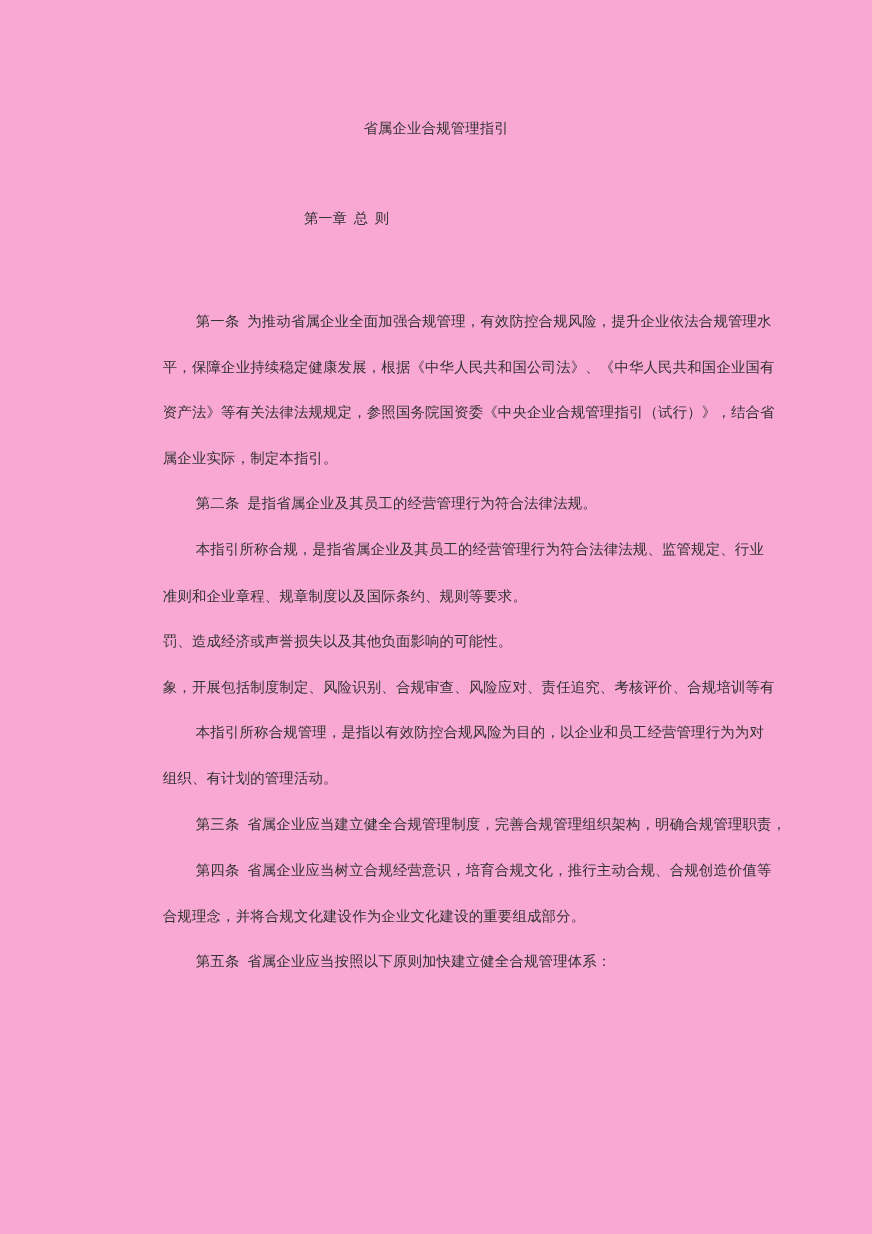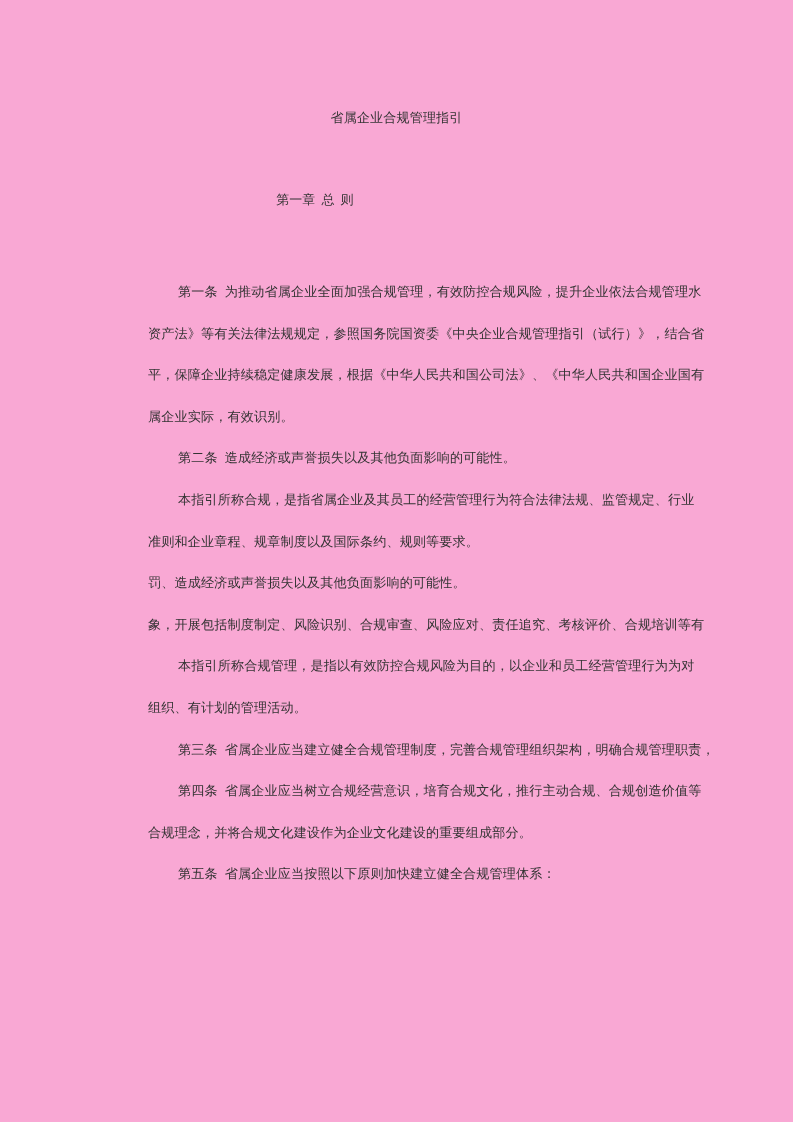--- a/index.html
+++ b/index.html
@@ -76,27 +76,27 @@
 <div class="page">
 
   <div class="doc-title">省属企业合规管理指引</div>
 
   <div class="chapter-title">第一章  总 则</div>
 
   <div class="body-text">
 
     <div class="para">
       <span class="line indent"><span class="art">第一条</span><span>为推动省属企业全面加强合规管理，有效防控合规风险，提升企业依法合规管理水</span></span>
+      <span class="line">平，保障企业持续稳定健康发展，根据《中华人民共和国公司法》、《中华人民共和国企业国有</span>
       <span class="line">资产法》等有关法律法规规定，参照国务院国资委《中央企业合规管理指引（试行）》，结合省</span>
-      <span class="line">平，保障企业持续稳定健康发展，根据《中华人民共和国公司法》、《中华人民共和国企业国有</span>
-      <span class="line">属企业实际，有效识别。</span>
+      <span class="line">属企业实际，制定本指引。</span>
     </div>
 
     <div class="para">
-      <span class="line indent"><span class="art">第二条</span><span>造成经济或声誉损失以及其他负面影响的可能性。</span></span>
+      <span class="line indent"><span class="art">第二条</span><span>是指省属企业及其员工的经营管理行为符合法律法规。</span></span>
     </div>
 
     <div class="para">
       <span class="line indent">本指引所称合规，是指省属企业及其员工的经营管理行为符合法律法规、监管规定、行业</span>
       <span class="line">准则和企业章程、规章制度以及国际条约、规则等要求。</span>
     </div>
 
     <div class="para">
       <span class="line">罚、造成经济或声誉损失以及其他负面影响的可能性。</span>
     </div>

